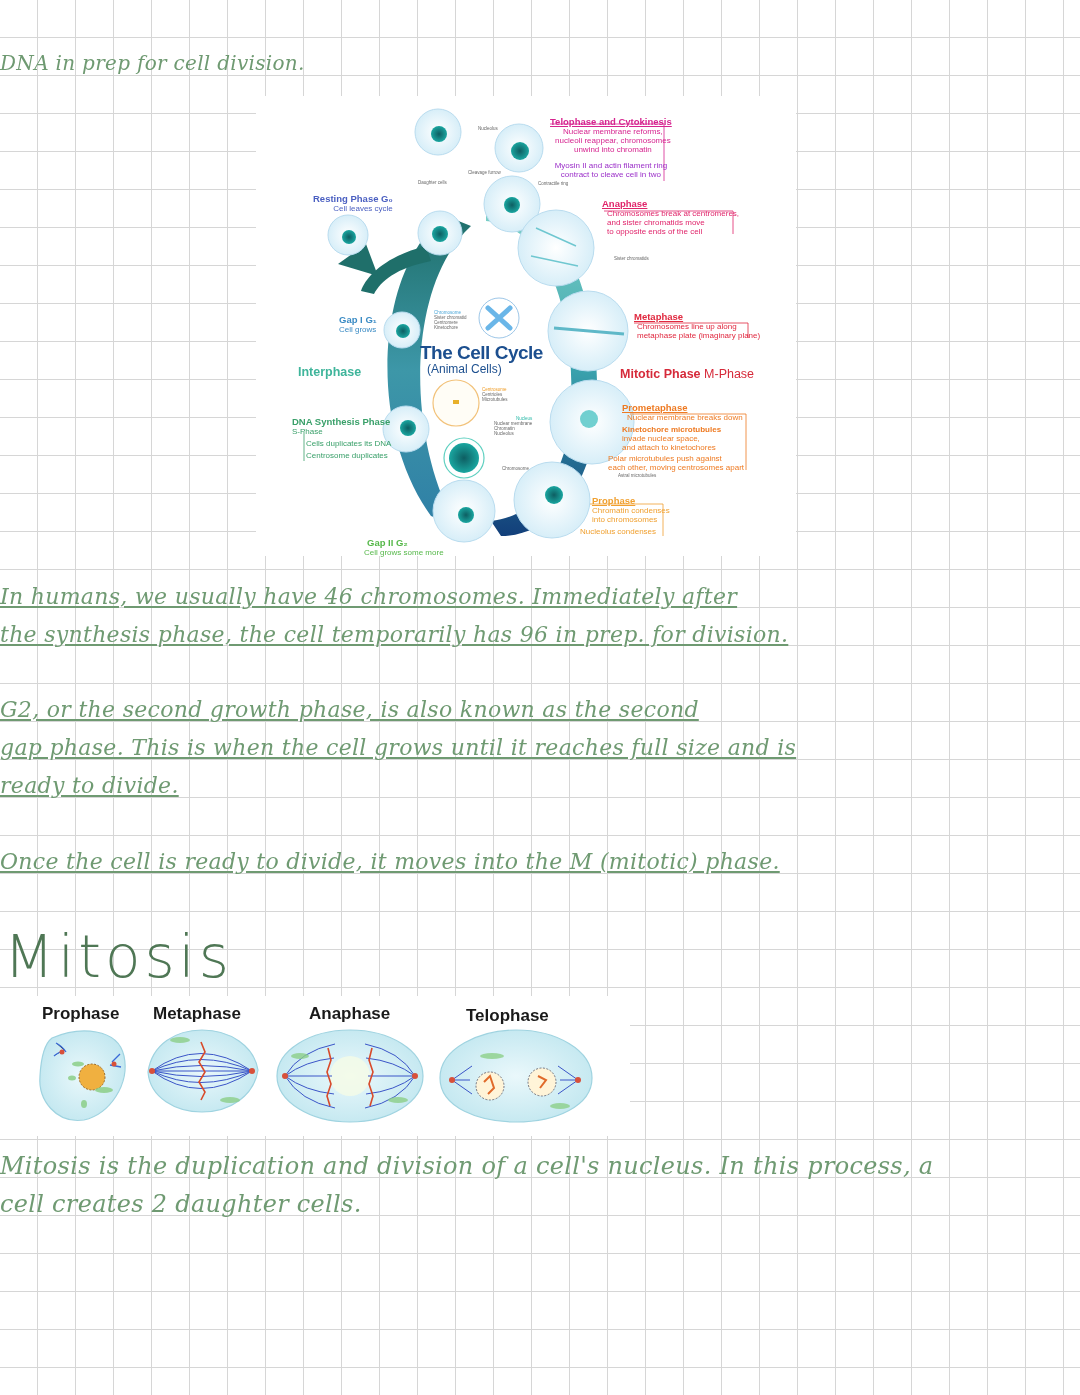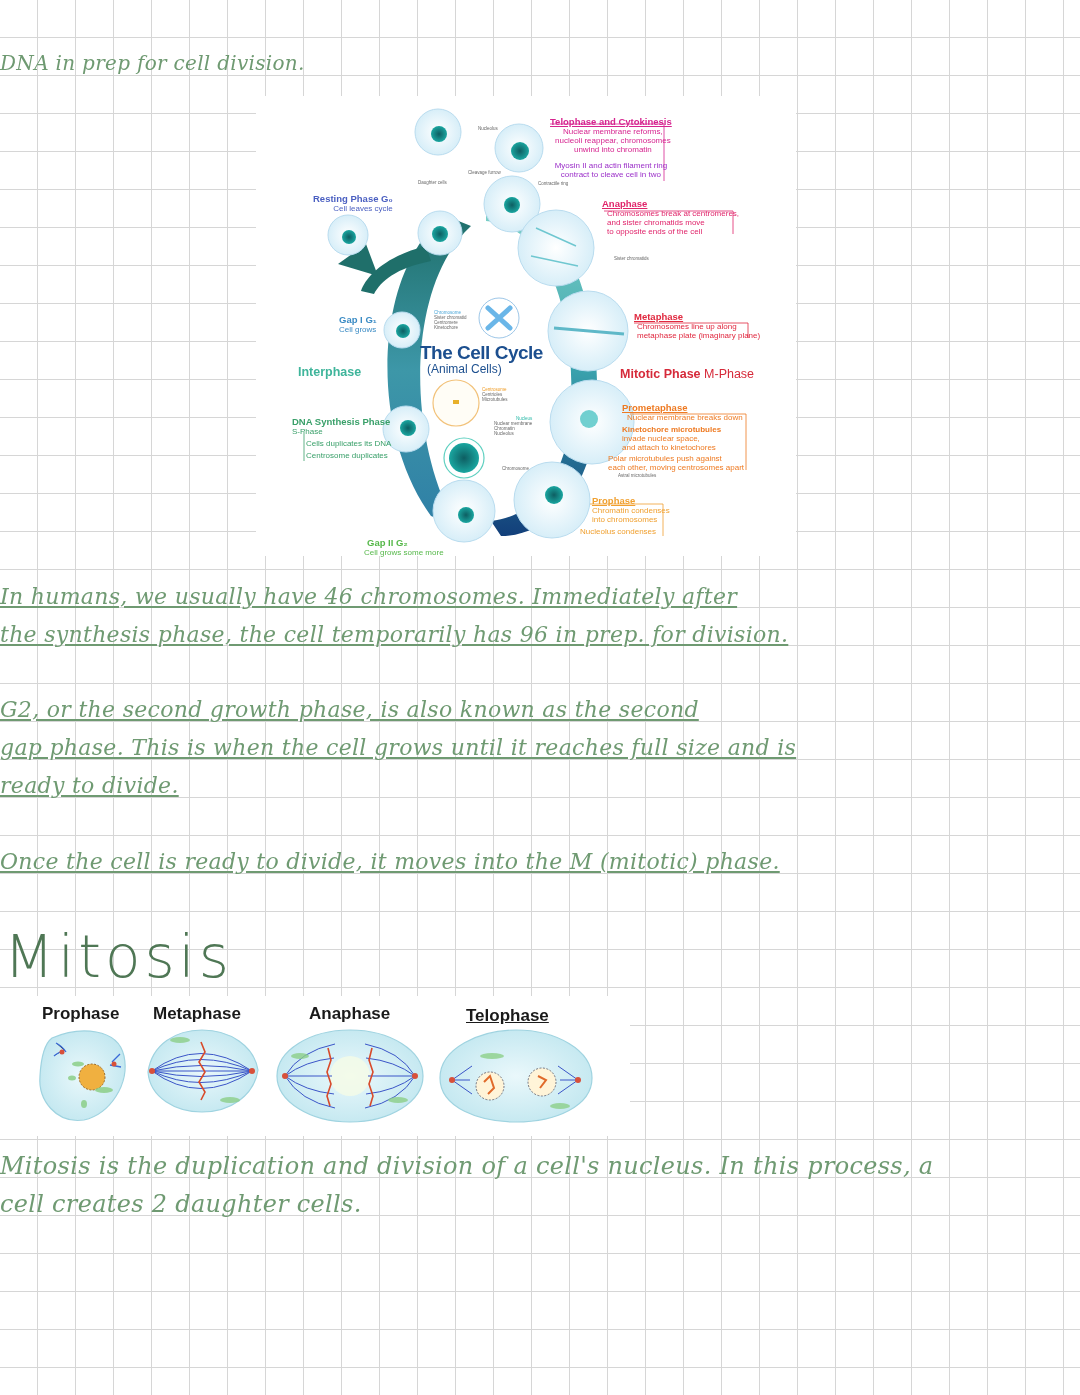--- a/index.html
+++ b/index.html
@@ -245,21 +245,21 @@
 <div class="hand fs-m" style="top:843px;">
   <span class="line">Once the cell is ready to divide, it moves into the M (mitotic) phase.</span>
 </div>
 
 <div class="title-hand">Mitosis</div>
 
 <div class="mit-figure">
   <span class="mit-label" style="left:42px;">Prophase</span>
   <span class="mit-label" style="left:153px;">Metaphase</span>
   <span class="mit-label" style="left:309px;">Anaphase</span>
-  <span class="mit-label" style="left:466px;top:10px;text-decoration:underline;">Telophase</span>
+  <span class="mit-label" style="left:466px;top:10px;">Telophase</span>
   <svg width="630" height="140" viewBox="0 0 630 140">
     <defs>
       <radialGradient id="cyto" cx="0.5" cy="0.5" r="0.6">
         <stop offset="0" stop-color="#eaf8fb"></stop>
         <stop offset="1" stop-color="#bfe6ef"></stop>
       </radialGradient>
     </defs>
 
     <path d="M 52 42 C 80 30 118 32 124 60 C 130 88 110 118 84 124 C 56 128 38 104 40 80 C 41 62 44 48 52 42 Z" fill="url(#cyto)" stroke="#9fd3e0" stroke-width="1.2"></path>
     <circle cx="92" cy="81" r="13" fill="#f0b040" stroke="#9a6a2a" stroke-width="1" stroke-dasharray="2 1.5"></circle>

